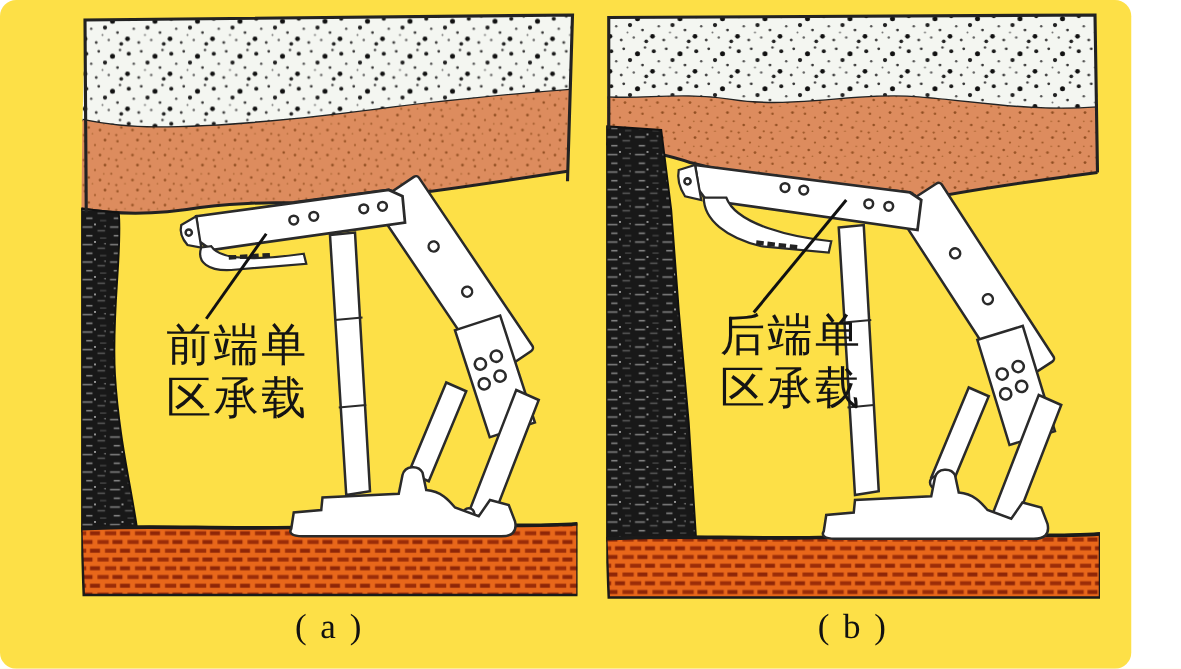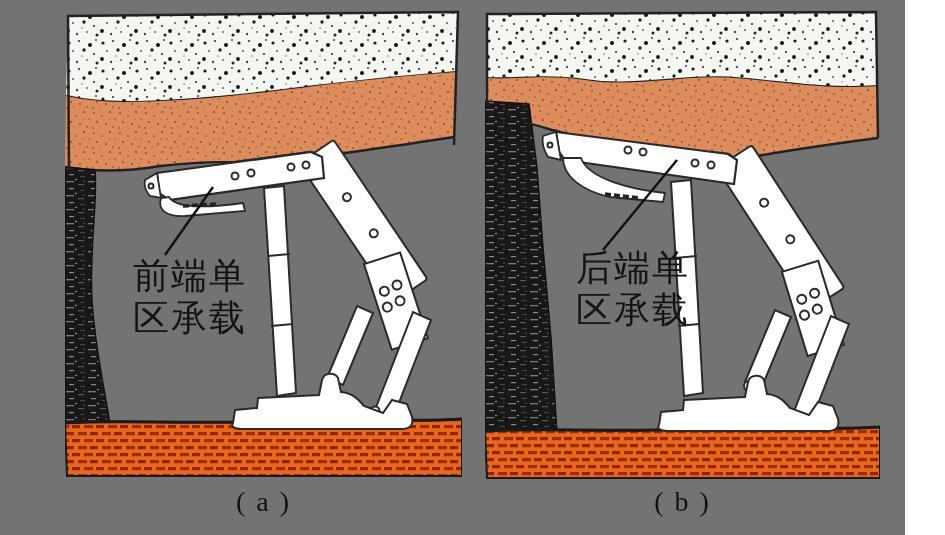--- a/index.html
+++ b/index.html
@@ -1,17 +1,17 @@
 <!DOCTYPE html>
 <html><head>
 <meta charset="utf-8">
 <style>
   html,body{margin:0;padding:0;background:#ffffff;}
-  .stage{position:relative;width:905px;height:535px;background:#737373;overflow:hidden;
-         font-family:"Liberation Serif",serif;}
+  .stage{position:relative;width:905px;height:535px;background:#fde047;overflow:hidden;
+         font-family:"Liberation Serif",serif;border-radius:13px;}
   .panel-svg{position:absolute;}
   .caption{position:absolute;top:486px;text-align:center;font-size:28px;color:#111;
            letter-spacing:2px;font-family:"Liberation Serif",serif;}
   svg text.cn{font-family:"Liberation Serif",serif;font-size:36px;fill:#141414;letter-spacing:2px;}
 </style>
 </head>
 <body>
 
 <div class="stage">
 

